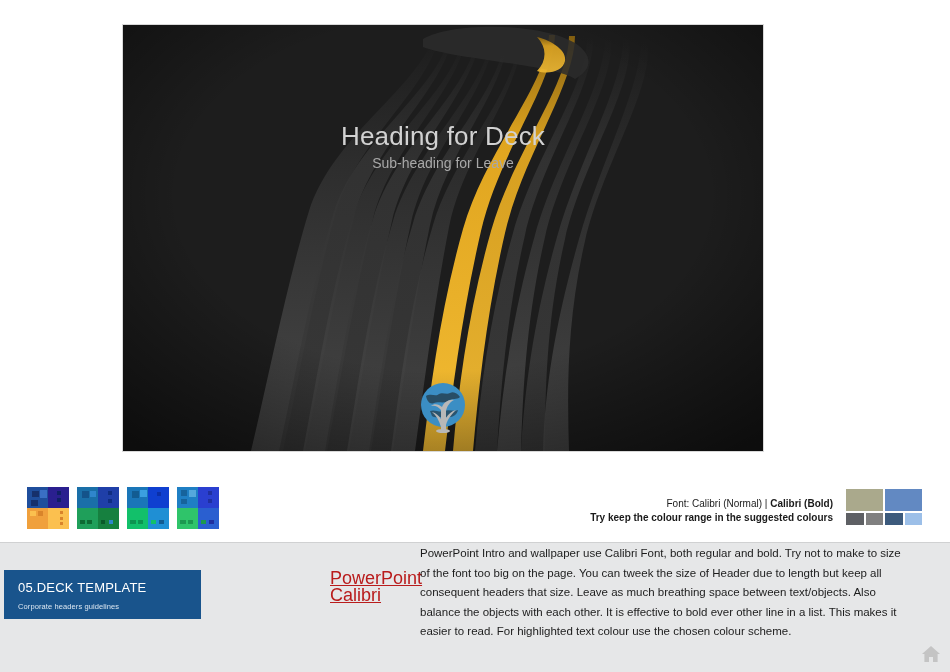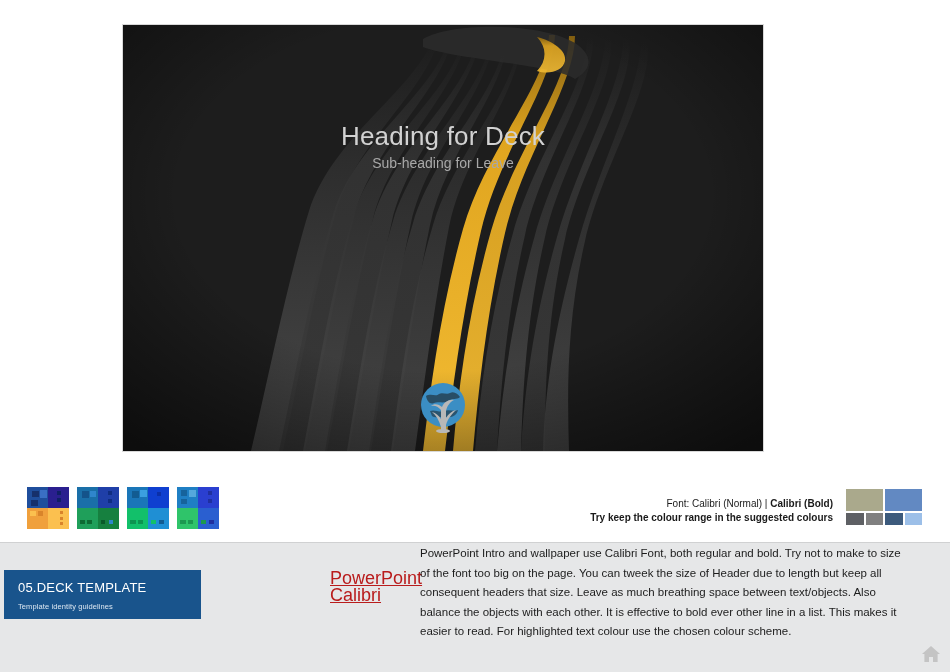--- a/index.html
+++ b/index.html
@@ -288,21 +288,21 @@
       <div style="background:#808080"></div>
       <div style="background:#3c5a7c"></div>
       <div style="background:#9cbfe8"></div>
     </div>
   </div>
 
   <div class="footer-band"></div>
 
   <div class="blue-banner">
     <div class="t1">05.DECK TEMPLATE</div>
-    <div class="t2">Template identity guidelines</div>
+    <div class="t2">Corporate headers guidelines</div>
   </div>
 
   <div class="deck-sub">
     <div>PowerPoint</div>
     <div>Calibri</div>
   </div>
 
   <div class="body-copy">PowerPoint Intro and wallpaper use Calibri Font, both regular and bold. Try not to make to size of the font too big on the page. You can tweek the size of Header due to length but keep all consequent headers that size. Leave as much breathing space between text/objects. Also balance the objects with each other. It is effective to bold ever other line in a list. This makes it easier to read. For highlighted text colour use the chosen colour scheme.</div>
 
   <div class="home-icon">

